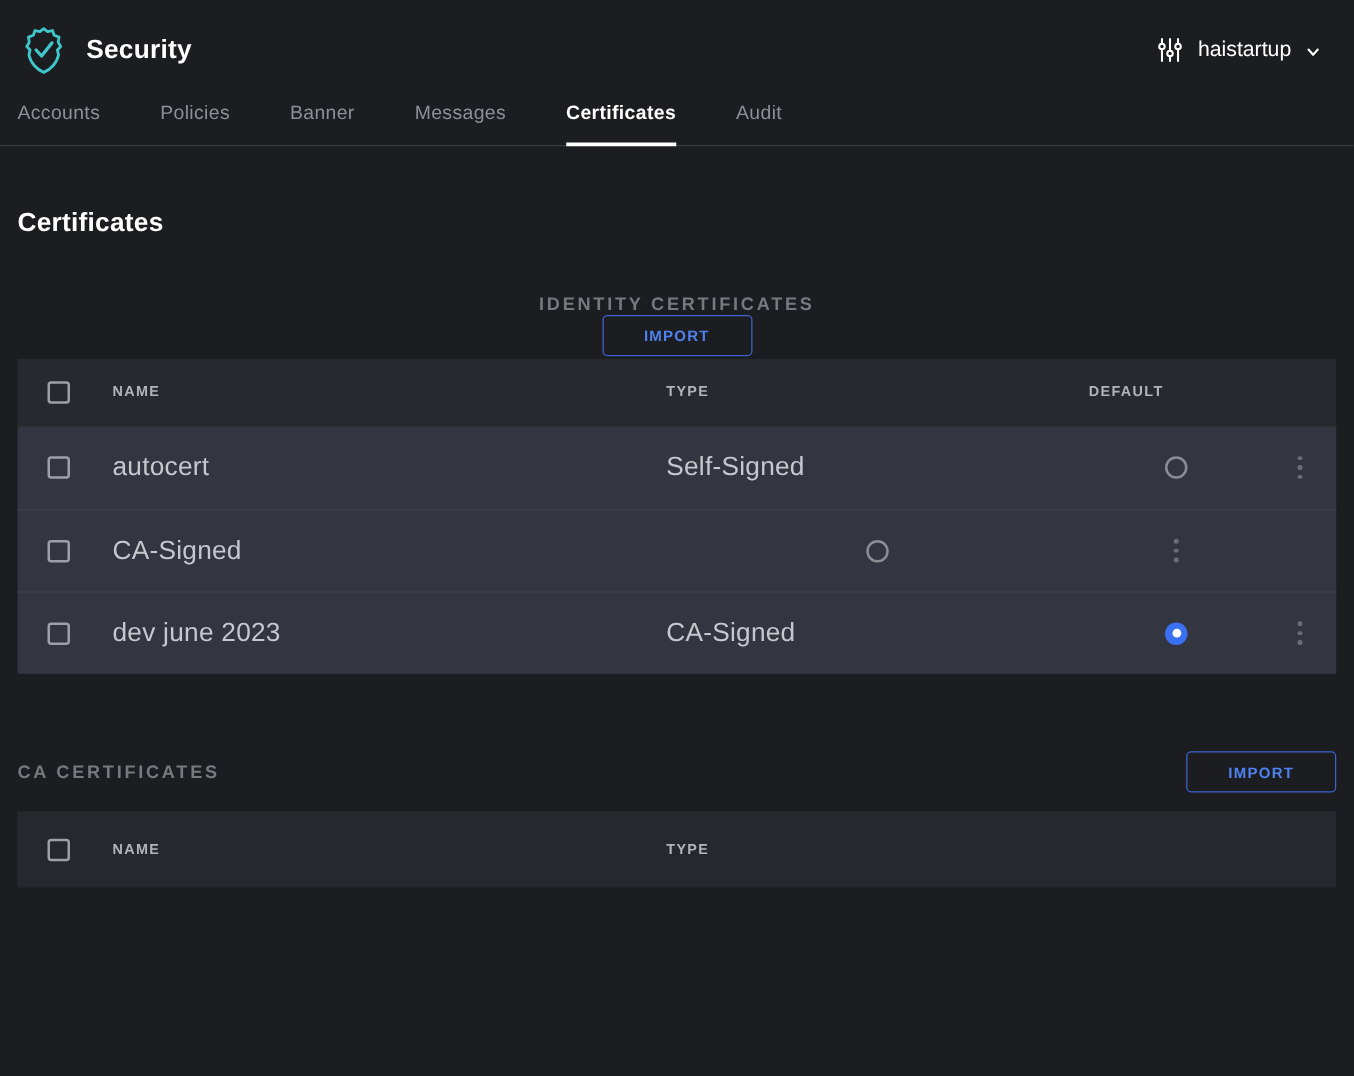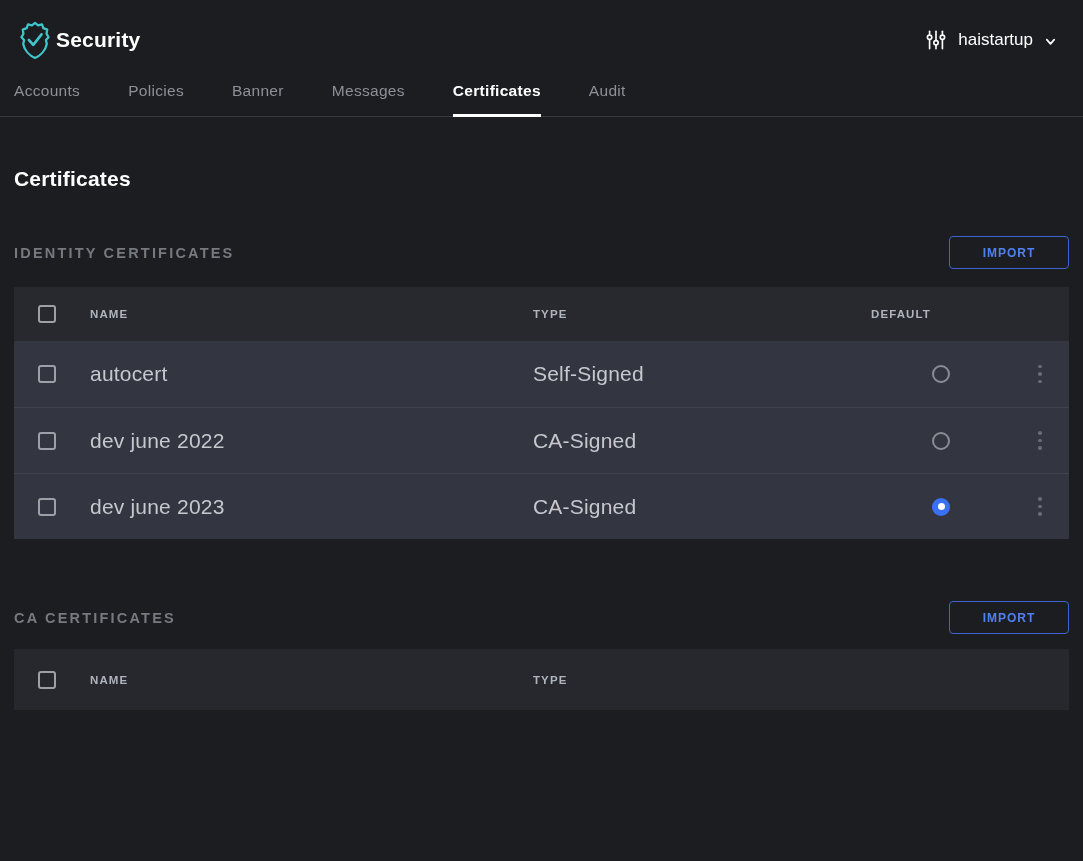--- a/index.html
+++ b/index.html
@@ -18,20 +18,21 @@
     align-items: center;
     justify-content: space-between;
     padding: 0 26px 0 14px;
   }
   .app-header-left { display: flex; align-items: center; }
   .shield-icon { width: 42px; height: 44px; display: block; }
   .app-title {
     color: #ffffff;
     font-size: 21px;
     font-weight: bold;
+    margin-left: 13px;
     letter-spacing: 0.2px;
   }
   .app-header-right { display: flex; align-items: center; gap: 11px; cursor: pointer; }
   .sliders-icon { width: 22px; height: 22px; display: block; }
   .account-name { color: #ffffff; font-size: 17px; }
   .chevron-icon { width: 13px; height: 13px; display: block; margin-top: 2px; }
 
   
   .tab-bar {
     display: flex;
@@ -65,21 +66,21 @@
     font-weight: bold;
     letter-spacing: 0.2px;
   }
 
   .section-header {
     display: flex;
     align-items: center;
     justify-content: space-between;
     height: 33px;
   }
-  .section-header.identity { margin-top: 45px; }
+  .section-header.identity { margin-top: 45px; flex-direction: column; }
   .section-header.ca { margin-top: 62px; }
   .section-heading {
     color: #76797f;
     font-size: 14.5px;
     font-weight: bold;
     letter-spacing: 2.2px;
   }
   .section-buttons { display: flex; gap: 24px; }
   .btn-outline {
     width: 120px;
@@ -249,23 +250,20 @@
             <span class="dot"></span>
           </div>
       </div>
     </div>
 
     <div class="trow tdata">
       <div class="cell check">
           <div class="checkbox"></div>
         </div>
       <div class="cell">
-          <span class="cell-text">dev june 2022</span>
-        </div>
-      <div class="cell">
           <span class="cell-text">CA-Signed</span>
         </div>
       <div class="cell center">
           <div class="radio"></div>
         </div>
       <div class="cell center">
         <div class="kebab">
             <span class="dot"></span>
             <span class="dot"></span>
             <span class="dot"></span>

